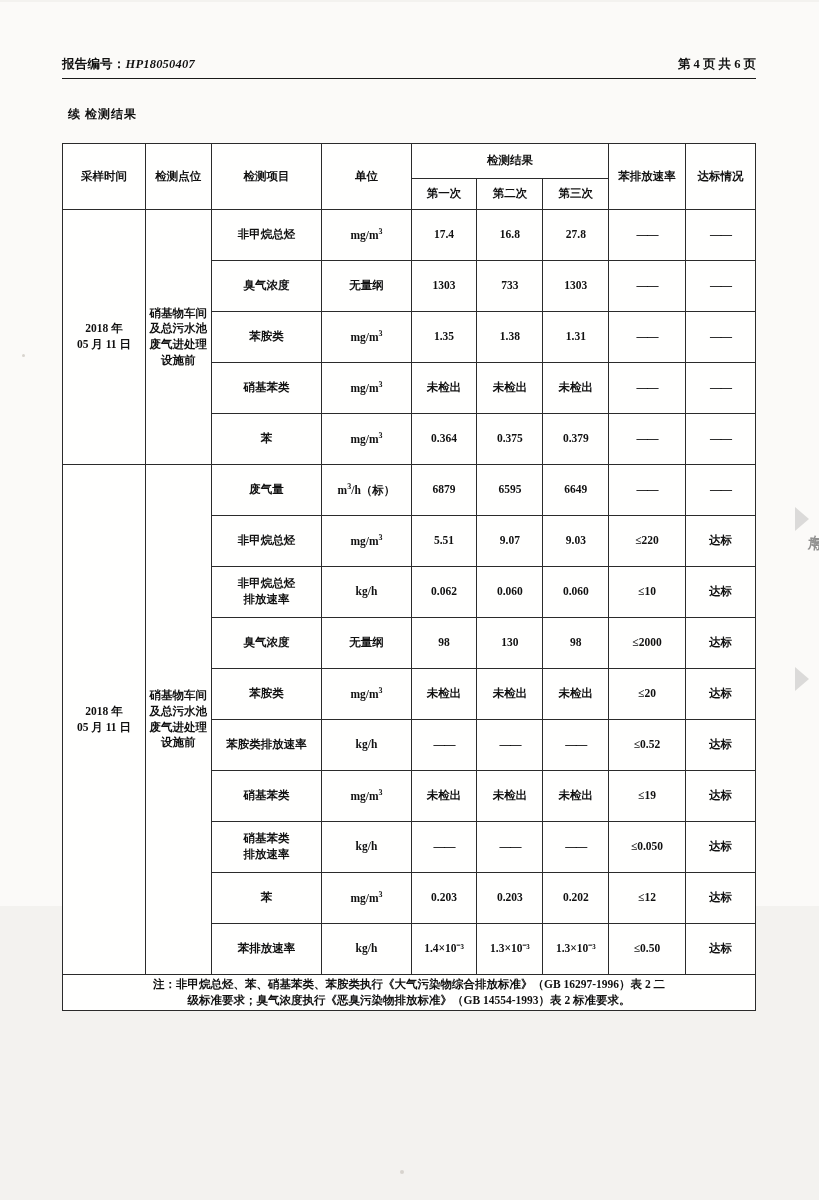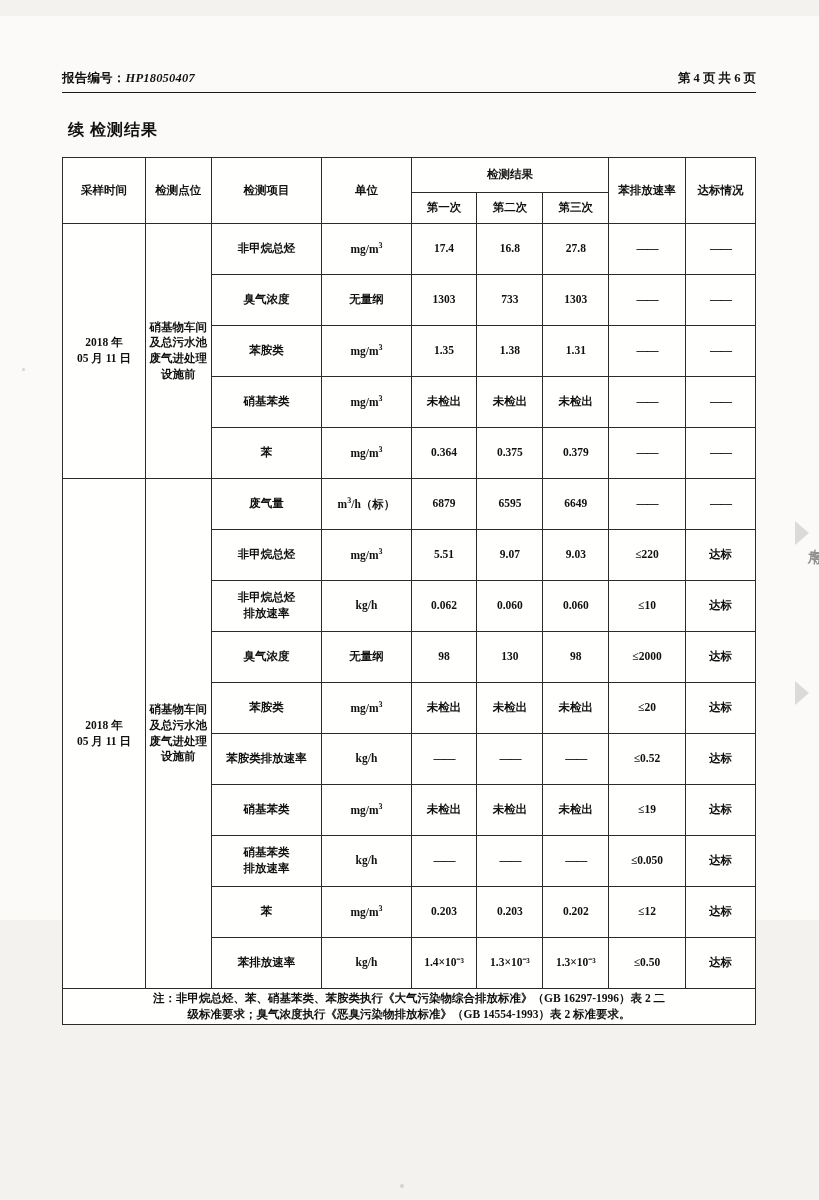--- a/index.html
+++ b/index.html
@@ -6,21 +6,21 @@
   body {
     width: 819px; height: 1200px;
     background: #f3f2ef;
     font-family: "Liberation Serif", serif;
     color: #111;
     position: relative;
     overflow: hidden;
   }
   .page {
     position: absolute;
-    left: 0; top: 16px;
+    left: 0; top: 2px;
     width: 819px; height: 904px;
     background: #fbfaf8;
   }
   .paper-noise {
     position:absolute; inset:0;
     background:
       radial-gradient(circle at 12% 30%, rgba(0,0,0,0.015) 0 2px, transparent 3px),
       radial-gradient(circle at 78% 62%, rgba(0,0,0,0.012) 0 2px, transparent 3px),
       radial-gradient(circle at 40% 85%, rgba(0,0,0,0.01) 0 2px, transparent 3px);
     pointer-events:none;
@@ -32,21 +32,21 @@
     font-size:12.5px; font-weight:bold;
   }
   .hdr .rpt { letter-spacing:0.2px; }
   .hdr .rpt .num { font-family:"Liberation Serif", serif; font-style:italic; }
   .hdr-rule {
     position:absolute; left:62px; top:76px; width:694px; height:1px;
     background:#1a1a1a;
   }
   .sect-title {
     position:absolute; left:68px; top:104px;
-    font-size:16px; font-weight:bold; letter-spacing:1px;
+    font-size:12px; font-weight:bold; letter-spacing:1px;
   }
 
   
   .tbl-wrap {
     position:absolute; left:62px; top:141px; width:694px;
   }
   table.rt {
     border-collapse: collapse;
     width: 694px;
     table-layout: fixed;

